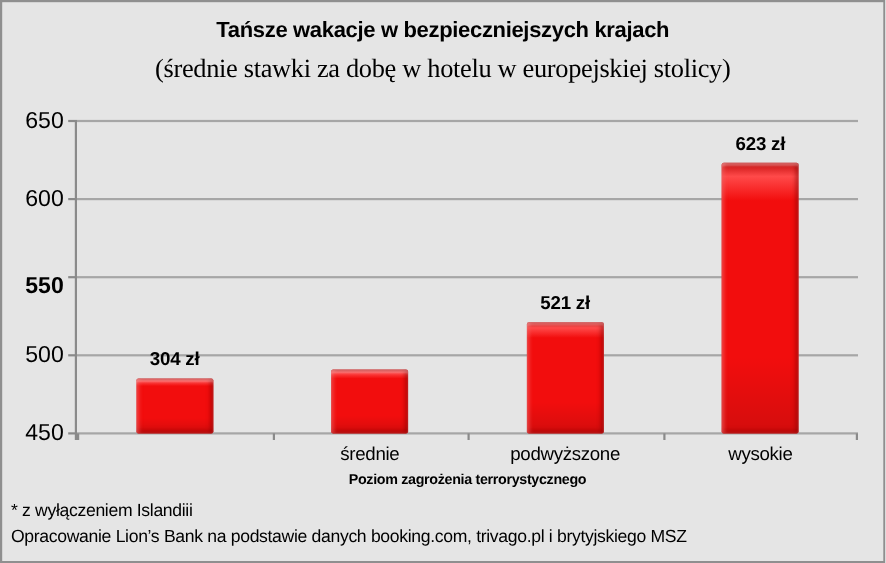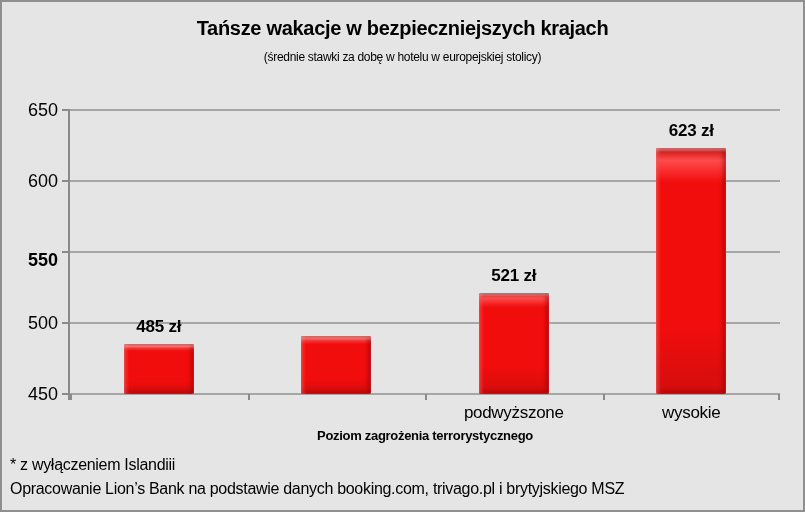--- a/index.html
+++ b/index.html
@@ -22,23 +22,24 @@
     text-align: center;
     font-size: 20px;
     font-weight: bold;
     letter-spacing: -0.3px;
   }
 
   .chart-subtitle {
     position: absolute;
     top: 48px; left: 0; right: 0;
     text-align: center;
-    font-size: 12px;
+    font-size: 24px;
     font-weight: normal;
     letter-spacing: -0.3px;
+    font-family: Liberation Serif, serif;
   }
 
   .plot {
     position: absolute;
     left: 68px;
     top: 108px;
     width: 710px;
     height: 284px;
   }
 
@@ -62,21 +63,21 @@
     left: -8px;
     width: 8px;
     height: 2px;
   }
 
   .y-label {
     position: absolute;
     left: -62px;
     width: 50px;
     text-align: right;
-    font-size: 18px;
+    font-size: 21px;
     line-height: 20px;
   }
 
   .x-tick {
     position: absolute;
     top: 100%;
     width: 2px;
     height: 6px;
   }
 
@@ -162,22 +163,23 @@
       <div class="gridline" style="top: 283px; background: rgb(166, 166, 166);"></div>
       <div class="y-tick" style="top: 283px; background: rgb(138, 138, 138);"></div>
       <div class="y-label" style="top: 274px;">450</div>
       <div class="y-axis-line" style="background: rgb(138, 138, 138);"></div>
       <div class="x-tick" style="left: 0px; background: rgb(138, 138, 138);"></div>
       <div class="x-tick" style="left: 178px; background: rgb(138, 138, 138);"></div>
       <div class="x-tick" style="left: 355px; background: rgb(138, 138, 138);"></div>
       <div class="x-tick" style="left: 533px; background: rgb(138, 138, 138);"></div>
       <div class="x-tick" style="left: 708px; background: rgb(138, 138, 138);"></div>
       <div class="bar" style="left: 53.75px; top: 234.3px; height: 49.7px; background: linear-gradient(rgb(196, 15, 15) 0%, rgb(255, 74, 74) 5%, rgb(242, 13, 13) 14%, rgb(242, 13, 13) 72%, rgb(212, 13, 13) 100%);"></div>
-      <div class="bar-value-label" style="left: 18.75px; top: 207.3px;">485 zł</div>
+      <div class="bar-value-label" style="left: 18.75px; top: 207.3px;">304 zł</div>
       <div class="bar" style="left: 231.25px; top: 225.78px; height: 58.22px; background: linear-gradient(rgb(196, 15, 15) 0%, rgb(255, 74, 74) 5%, rgb(242, 13, 13) 14%, rgb(242, 13, 13) 72%, rgb(212, 13, 13) 100%);"></div>
+      <div class="x-label" style="left: 177.5px; width: 177.5px;">średnie</div>
       <div class="bar" style="left: 408.75px; top: 183.18px; height: 100.82px; background: linear-gradient(rgb(196, 15, 15) 0%, rgb(255, 74, 74) 5%, rgb(242, 13, 13) 14%, rgb(242, 13, 13) 72%, rgb(212, 13, 13) 100%);"></div>
       <div class="bar-value-label" style="left: 373.75px; top: 156.18px;">521 zł</div>
       <div class="x-label" style="left: 355px; width: 177.5px;">podwyższone</div>
       <div class="bar" style="left: 586.25px; top: 38.34px; height: 245.66px; background: linear-gradient(rgb(196, 15, 15) 0%, rgb(255, 74, 74) 5%, rgb(242, 13, 13) 14%, rgb(242, 13, 13) 72%, rgb(212, 13, 13) 100%);"></div>
       <div class="bar-value-label" style="left: 551.25px; top: 11.34px;">623 zł</div>
       <div class="x-label" style="left: 532.5px; width: 177.5px;">wysokie</div>
     </div>
 
   <div class="x-axis-title">Poziom zagrożenia terrorystycznego</div>
 

